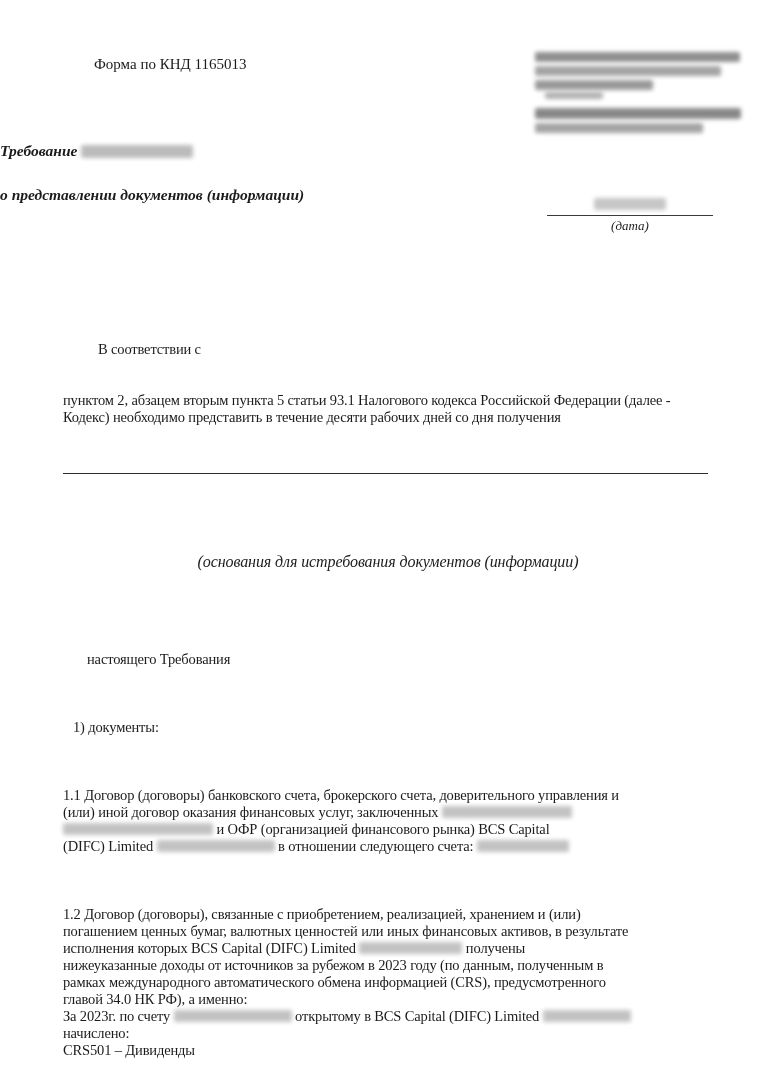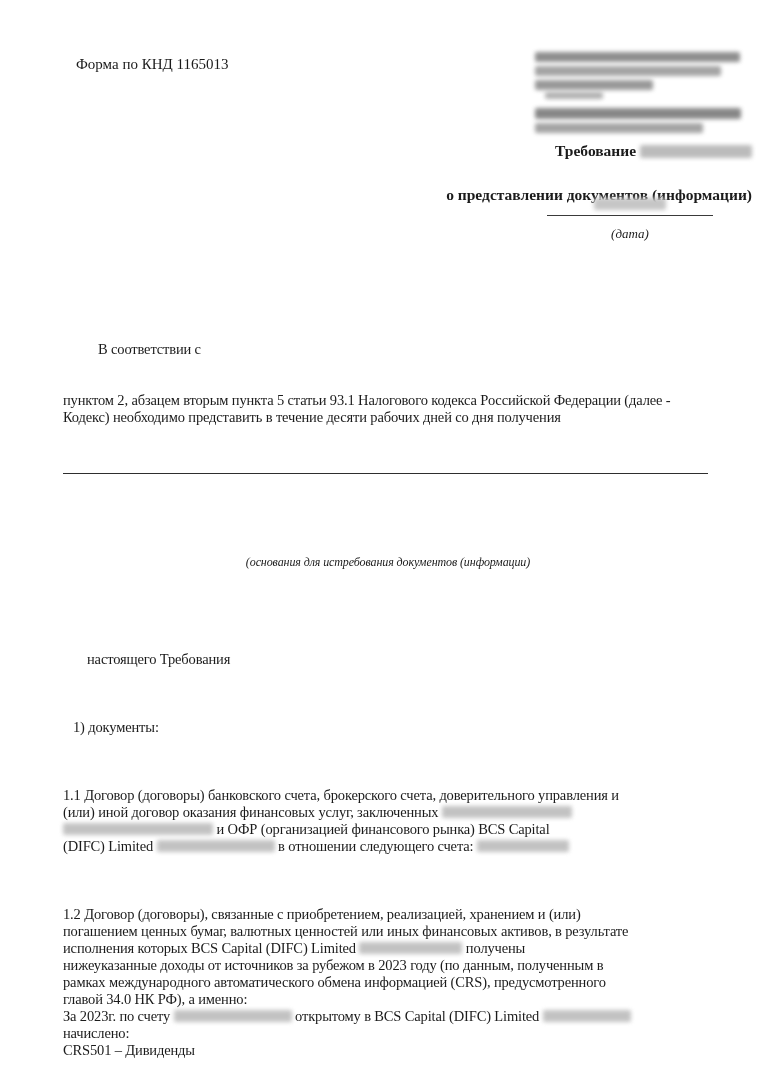--- a/index.html
+++ b/index.html
@@ -5,56 +5,57 @@
   html,body{margin:0;padding:0;background:#ffffff;}
   .page{
     position:relative;
     width:758px;height:1071px;
     background:#ffffff;
     font-family:"Liberation Serif","DejaVu Serif",serif;
     color:#1b1b1b;
     overflow:hidden;
   }
   .form-code{
-    position:absolute;left:76px;top:56px;
+    position:absolute;left:94px;top:56px;
     font-size:15px;white-space:pre;
   }
   
   .letterhead{position:absolute;left:535px;top:52px;width:210px;}
   .rbar{border-radius:2px;filter:blur(2px);opacity:.78;}
   .lh1{width:205px;height:10px;background:#6f6f6f;margin:0 0 4px 0;}
   .lh2{width:186px;height:10px;background:#8a8a8a;margin:0 0 4px 0;}
   .lh3{width:118px;height:10px;background:#7c7c7c;margin:0 0 2px 0;}
   .lh4{width:58px;height:7px;background:#9a9a9a;margin:0 0 9px 10px;}
   .lh5{width:206px;height:11px;background:#666666;margin:0 0 4px 0;}
   .lh6{width:168px;height:10px;background:#8a8a8a;margin:0;}
   .title{
     position:absolute;left:0;top:140px;width:752px;
-    text-align:right;font-weight:bold;font-size:15.5px;line-height:22px;
+    text-align:left;font-weight:bold;font-size:15.5px;line-height:22px;
     white-space:pre;
+    font-style:italic;
   }
   .redact{
     display:inline-block;height:12px;border-radius:2px;
     background:#9b9b9b;filter:blur(2px);opacity:.6;
     vertical-align:-1px;
   }
   .redact.title-redact{height:13px;background:#8f8f8f;vertical-align:-2px;}
   .date-block{position:absolute;left:547px;top:198px;width:166px;text-align:center;}
   .date-redact{width:72px;height:12px;background:#c6c6c6;border-radius:2px;filter:blur(2px);margin:0 auto 5px auto;}
   .date-line{border-top:1.5px solid #3a3a3a;width:166px;}
-  .date-caption{font-style:italic;font-size:13px;margin-top:10px;}
+  .date-caption{font-style:italic;font-size:13px;margin-top:2px;}
   .body{
     position:absolute;left:63px;top:256px;width:650px;
     font-size:14.5px;line-height:17px;letter-spacing:-0.15px;
     white-space:pre;
   }
   .intro{border-bottom:1.5px solid #2e2e2e;width:645px;padding-bottom:13px;}
   .indent1{margin-left:35px;}
   .caption{
-    text-align:center;font-style:italic;font-size:12px;line-height:14px;
+    text-align:center;font-style:italic;font-size:16px;line-height:14px;
     letter-spacing:-0.1px;margin-top:2px;white-space:pre;
   }
   .following{margin-top:3px;margin-left:24px;}
   .section-head{margin-left:10px;}
   .item{}
 </style>
 </head>
 <body>
 
 <div class="page">

